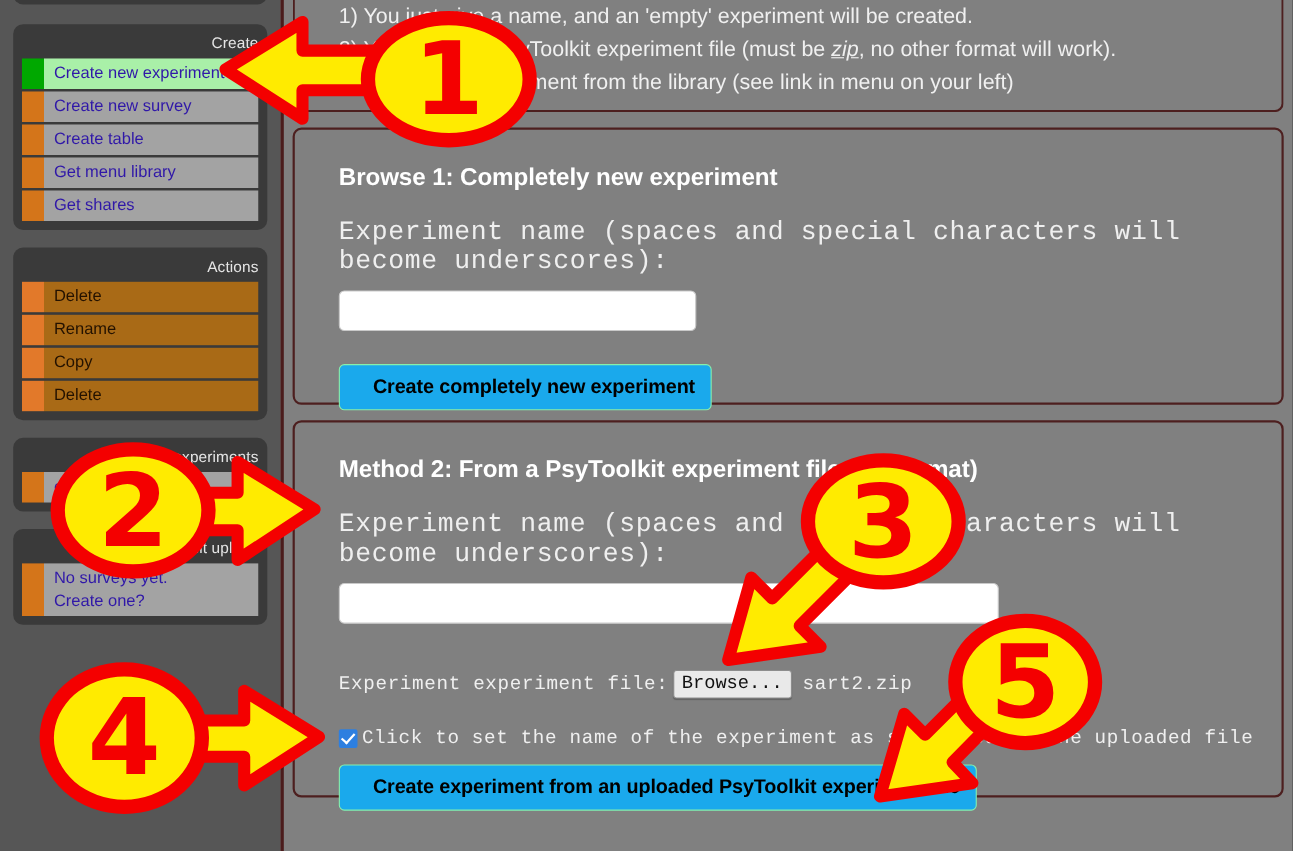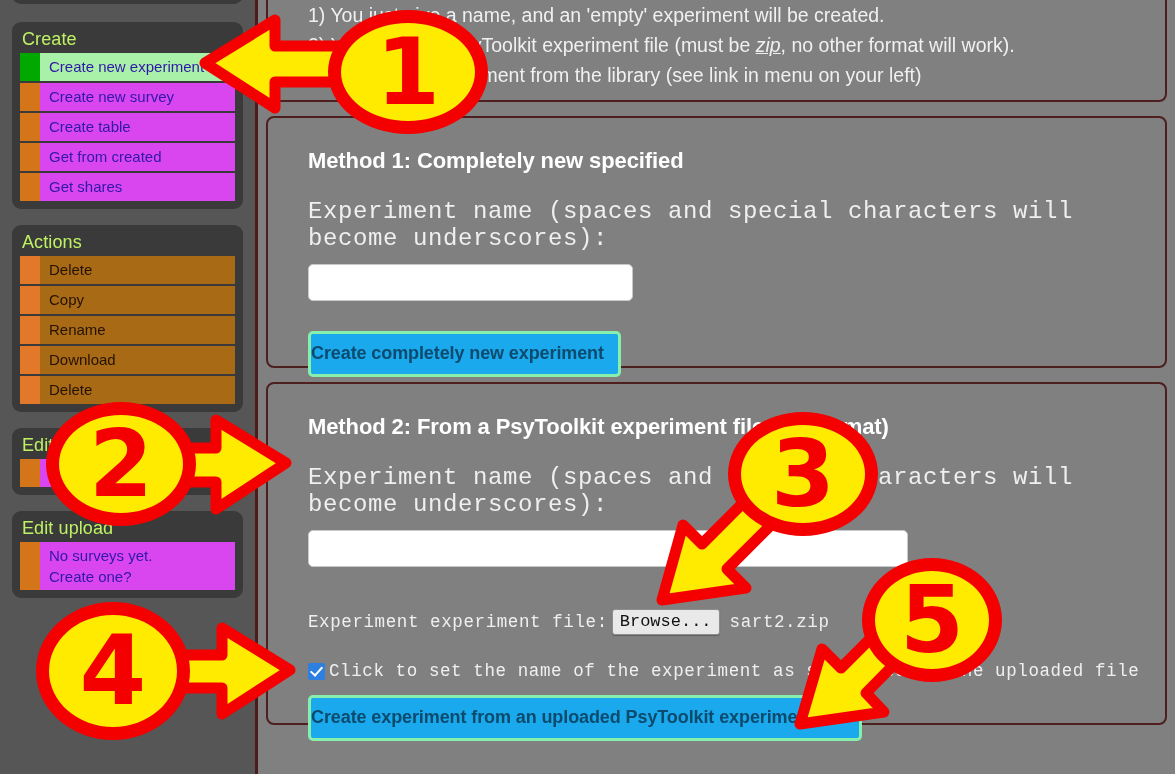--- a/index.html
+++ b/index.html
@@ -24,42 +24,43 @@
     width: 255px; height: 774px;
     background: #565656;
   }
   .panel {
     background: #3a3a3a;
     border-radius: 9px;
     margin: 0 12px 16px 12px;
     padding: 5px 8px 8px 8px;
   }
   .panel-title {
-    color: #bef264;
-    font-size: 18px;
+    color: #e5e5e5;
+    font-size: 14px;
     line-height: 22px;
     padding: 1px 0 3px 2px;
     letter-spacing: 0.1px;
+    text-align: right;
   }
   .menu-item {
     display: flex;
     align-items: stretch;
     height: 28px;
     margin-bottom: 2px;
     overflow: hidden;
   }
   .menu-item:last-child { margin-bottom: 0; }
   .menu-bar {
     width: 20px;
     flex: 0 0 20px;
     background: #d4751a;
   }
   .menu-body {
     flex: 1 1 auto;
-    background: #d946ef;
+    background: #a3a3a3;
     color: #3018a8;
     font-size: 15px;
     line-height: 28px;
     padding-left: 9px;
     white-space: nowrap;
     overflow: hidden;
   }
   .menu-item.active .menu-bar { background: #00a800; }
   .menu-item.active .menu-body { background: #a9f0a8; }
   .menu-item.disabled .menu-bar { background: #e2792a; }
@@ -136,26 +137,26 @@
     padding: 0 8px;
     color: #111;
     outline: none;
   }
   #m1-input { width: 325px; }
   #m2-input { width: 600px; }
 
   .blue-btn {
     display: inline-block;
     background: #1aa9ec;
-    border: 3px solid #86efac;
+    border: 1px solid #86efac;
     border-radius: 5px;
-    color: #0c4a6e;
+    color: #000000;
     font-size: 18px;
     font-weight: bold;
-    padding: 9px 14px 10px 0;
+    padding: 9px 14px 10px 30px;
     cursor: pointer;
     letter-spacing: -0.1px;
   }
   #m1-submit { margin-top: 30px; }
   #m2-submit { margin-top: 14px; }
 
   .file-row {
     display: flex;
     align-items: center;
     margin-top: 42px;
@@ -241,45 +242,41 @@
       <div class="menu-item">
         <div class="menu-bar"></div>
         <div class="menu-body">Create new survey</div>
       </div>
       <div class="menu-item">
         <div class="menu-bar"></div>
         <div class="menu-body">Create table</div>
       </div>
       <div class="menu-item">
         <div class="menu-bar"></div>
-        <div class="menu-body">Get from created</div>
+        <div class="menu-body">Get menu library</div>
       </div>
       <div class="menu-item">
         <div class="menu-bar"></div>
         <div class="menu-body">Get shares</div>
       </div>
     </div>
 
     <div class="panel">
       <div class="panel-title">Actions</div>
       <div class="menu-item disabled">
         <div class="menu-bar"></div>
         <div class="menu-body">Delete</div>
       </div>
       <div class="menu-item disabled">
         <div class="menu-bar"></div>
+        <div class="menu-body">Rename</div>
+      </div>
+      <div class="menu-item disabled">
+        <div class="menu-bar"></div>
         <div class="menu-body">Copy</div>
-      </div>
-      <div class="menu-item disabled">
-        <div class="menu-bar"></div>
-        <div class="menu-body">Rename</div>
-      </div>
-      <div class="menu-item disabled">
-        <div class="menu-bar"></div>
-        <div class="menu-body">Download</div>
       </div>
       <div class="menu-item disabled">
         <div class="menu-bar"></div>
         <div class="menu-body">Delete</div>
       </div>
     </div>
 
     <div class="panel">
       <div class="panel-title">Edit experiments</div>
       <div class="menu-item">
@@ -300,21 +297,21 @@
 
   <div id="main">
 
     <div class="content-card" id="intro-card">
       <div class="intro-line">1) You just give a name, and an 'empty' experiment will be created.</div>
       <div class="intro-line"><span>2) You upload a PsyToolkit experiment file (must be </span><em>zip</em><span>, no other format will work).</span></div>
       <div class="intro-line">3) You get an experiment from the library (see link in menu on your left)</div>
     </div>
 
     <div class="content-card" style="height:252px;">
-      <div class="method-title">Method 1: Completely new specified</div>
+      <div class="method-title">Browse 1: Completely new experiment</div>
       <div class="mono-label">Experiment name (spaces and special characters will become underscores):</div>
       <input class="text-input" id="m1-input" type="text" value="" style="">
       <button class="blue-btn" id="m1-submit">Create completely new experiment</button>
     </div>
 
     <div class="content-card" style="height:343px;">
       <div class="method-title">Method 2: From a PsyToolkit experiment file (zip format)</div>
       <div class="mono-label">Experiment name (spaces and special characters will become underscores):</div>
       <input class="text-input" id="m2-input" type="text" value="" style="">
       <div class="file-row">

